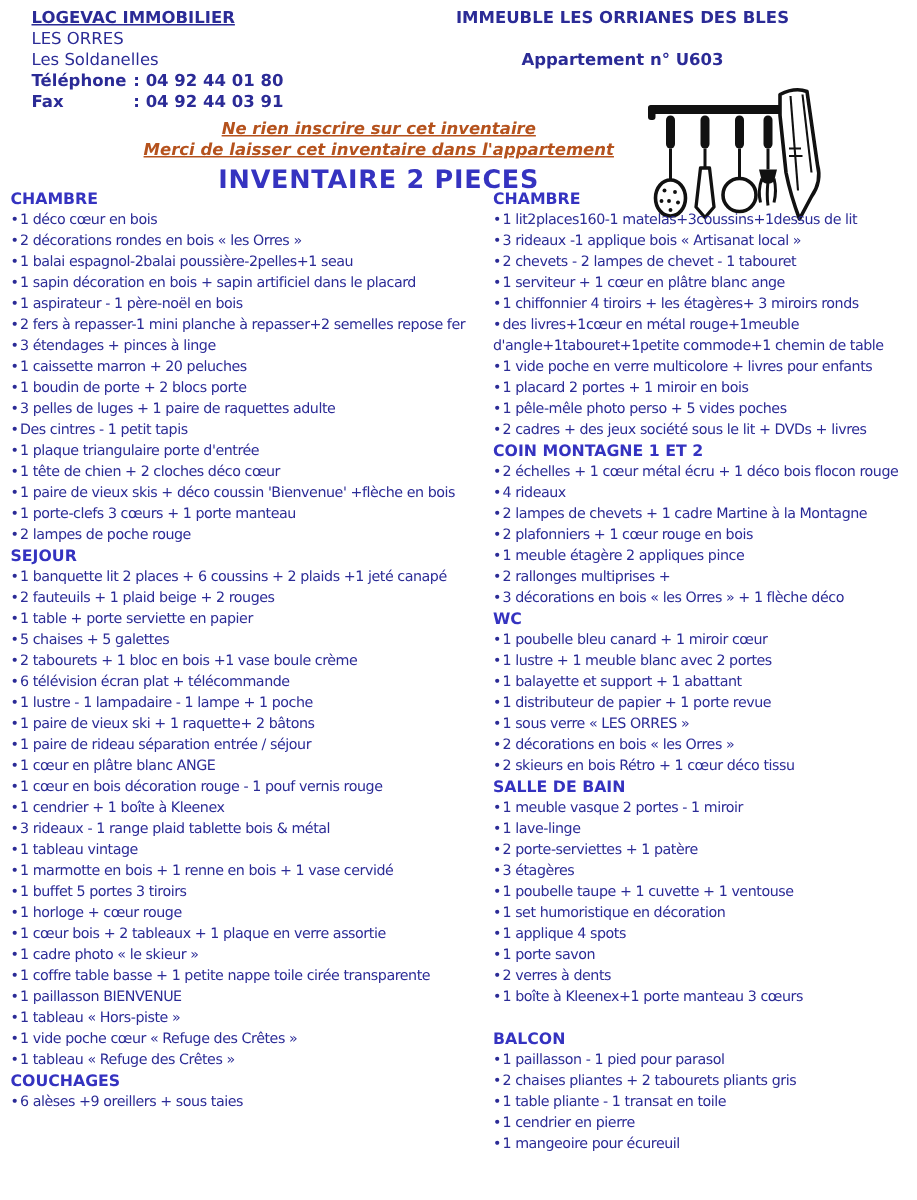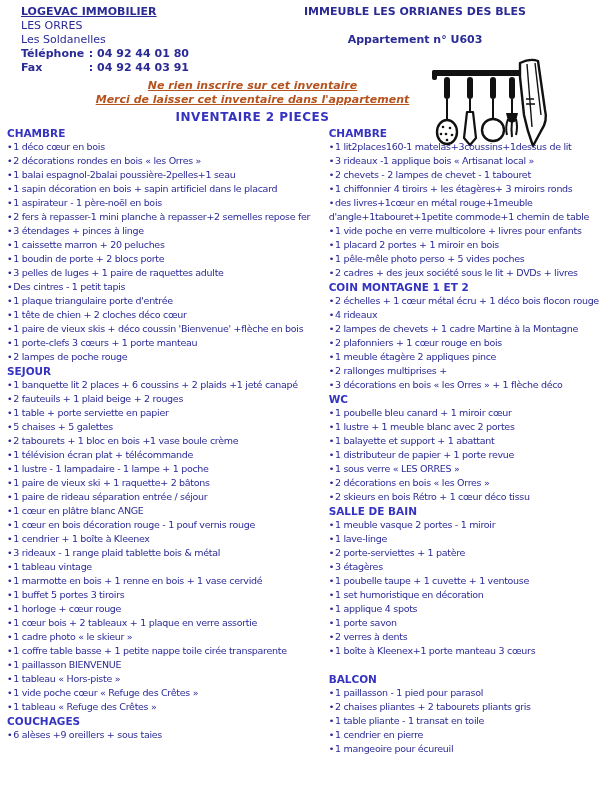--- a/index.html
+++ b/index.html
@@ -13,21 +13,21 @@
   .contact-row{font-weight:bold;}
   .clabel{display:inline-block;min-width:64px;}
   
   .building{position:absolute;left:290px;top:5px;width:250px;text-align:center;
     font-size:11px;font-weight:bold;line-height:14px;}
   .building .apt{margin-top:14px;}
   
   .notice{position:absolute;left:0;top:79px;width:505px;text-align:center;}
   .notice-line{color:#b5521d;font-weight:bold;font-style:italic;
     text-decoration:underline;font-size:11px;line-height:14px;}
-  .doc-title{color:#3533c0;font-weight:bold;font-size:12px;margin-top:3px;letter-spacing:.5px;}
+  .doc-title{color:#3533c0;font-weight:bold;font-size:17px;margin-top:3px;letter-spacing:.5px;}
   
   .utensils{position:absolute;left:420px;top:55px;width:134px;height:95px;z-index:0;}
   
   .cols{position:absolute;left:7px;top:126px;width:598px;display:flex;
     align-items:flex-start;z-index:1;}
   .col{box-sizing:border-box;}
   .col-left{width:312px;}
   .col-right{width:283px;margin-left:17px;}
   .section-title{color:#3533c0;font-weight:bold;font-size:10.5px;line-height:14px;}
   .section-title.gap{margin-top:14px;}
@@ -122,21 +122,21 @@
         <div class="item"><span class="bullet">•</span><span>1 tête de chien + 2 cloches déco cœur</span></div>
         <div class="item"><span class="bullet">•</span><span>1 paire de vieux skis + déco coussin 'Bienvenue' +flèche en bois</span></div>
         <div class="item"><span class="bullet">•</span><span>1 porte-clefs 3 cœurs + 1 porte manteau</span></div>
         <div class="item"><span class="bullet">•</span><span>2 lampes de poche rouge</span></div>
         <div class="section-title">SEJOUR</div>
         <div class="item"><span class="bullet">•</span><span>1 banquette lit 2 places + 6 coussins + 2 plaids +1 jeté canapé</span></div>
         <div class="item"><span class="bullet">•</span><span>2 fauteuils + 1 plaid beige + 2 rouges</span></div>
         <div class="item"><span class="bullet">•</span><span>1 table + porte serviette en papier</span></div>
         <div class="item"><span class="bullet">•</span><span>5 chaises + 5 galettes</span></div>
         <div class="item"><span class="bullet">•</span><span>2 tabourets + 1 bloc en bois +1 vase boule crème</span></div>
-        <div class="item"><span class="bullet">•</span><span>1 télévision écran plat + télécommande</span></div>
+        <div class="item"><span class="bullet">•</span><span>6 télévision écran plat + télécommande</span></div>
         <div class="item"><span class="bullet">•</span><span>1 lustre - 1 lampadaire - 1 lampe + 1 poche</span></div>
         <div class="item"><span class="bullet">•</span><span>1 paire de vieux ski + 1 raquette+ 2 bâtons</span></div>
         <div class="item"><span class="bullet">•</span><span>1 paire de rideau séparation entrée / séjour</span></div>
         <div class="item"><span class="bullet">•</span><span>1 cœur en plâtre blanc ANGE</span></div>
         <div class="item"><span class="bullet">•</span><span>1 cœur en bois décoration rouge - 1 pouf vernis rouge</span></div>
         <div class="item"><span class="bullet">•</span><span>1 cendrier + 1 boîte à Kleenex</span></div>
         <div class="item"><span class="bullet">•</span><span>3 rideaux - 1 range plaid tablette bois &amp; métal</span></div>
         <div class="item"><span class="bullet">•</span><span>1 tableau vintage</span></div>
         <div class="item"><span class="bullet">•</span><span>1 marmotte en bois + 1 renne en bois + 1 vase cervidé</span></div>
         <div class="item"><span class="bullet">•</span><span>1 buffet 5 portes 3 tiroirs</span></div>
@@ -149,20 +149,21 @@
         <div class="item"><span class="bullet">•</span><span>1 vide poche cœur « Refuge des Crêtes »</span></div>
         <div class="item"><span class="bullet">•</span><span>1 tableau « Refuge des Crêtes »</span></div>
         <div class="section-title">COUCHAGES</div>
         <div class="item"><span class="bullet">•</span><span>6 alèses +9 oreillers + sous taies</span></div>
       </div>
     <div class="col col-right">
         <div class="section-title">CHAMBRE</div>
         <div class="item"><span class="bullet">•</span><span>1 lit2places160-1 matelas+3coussins+1dessus de lit</span></div>
         <div class="item"><span class="bullet">•</span><span>3 rideaux -1 applique bois « Artisanat local »</span></div>
         <div class="item"><span class="bullet">•</span><span>2 chevets - 2 lampes de chevet - 1 tabouret</span></div>
+        <div class="item"><span class="bullet">•</span><span>1 serviteur + 1 cœur en plâtre blanc ange</span></div>
         <div class="item"><span class="bullet">•</span><span>1 chiffonnier 4 tiroirs + les étagères+ 3 miroirs ronds</span></div>
         <div class="item"><span class="bullet">•</span><span>des livres+1cœur en métal rouge+1meuble d'angle+1tabouret+1petite commode+1 chemin de table</span></div>
         <div class="item"><span class="bullet">•</span><span>1 vide poche en verre multicolore + livres pour enfants</span></div>
         <div class="item"><span class="bullet">•</span><span>1 placard 2 portes + 1 miroir en bois</span></div>
         <div class="item"><span class="bullet">•</span><span>1 pêle-mêle photo perso + 5 vides poches</span></div>
         <div class="item"><span class="bullet">•</span><span>2 cadres + des jeux société sous le lit + DVDs + livres</span></div>
         <div class="section-title">COIN MONTAGNE 1 ET 2</div>
         <div class="item"><span class="bullet">•</span><span>2 échelles + 1 cœur métal écru + 1 déco bois flocon rouge</span></div>
         <div class="item"><span class="bullet">•</span><span>4 rideaux</span></div>
         <div class="item"><span class="bullet">•</span><span>2 lampes de chevets + 1 cadre Martine à la Montagne</span></div>

